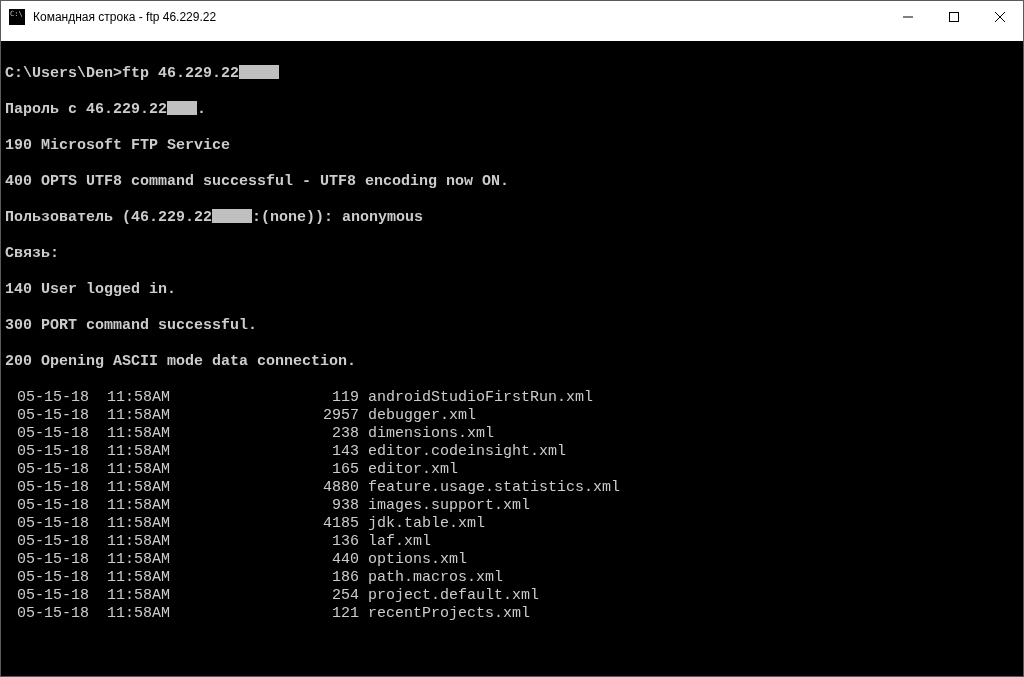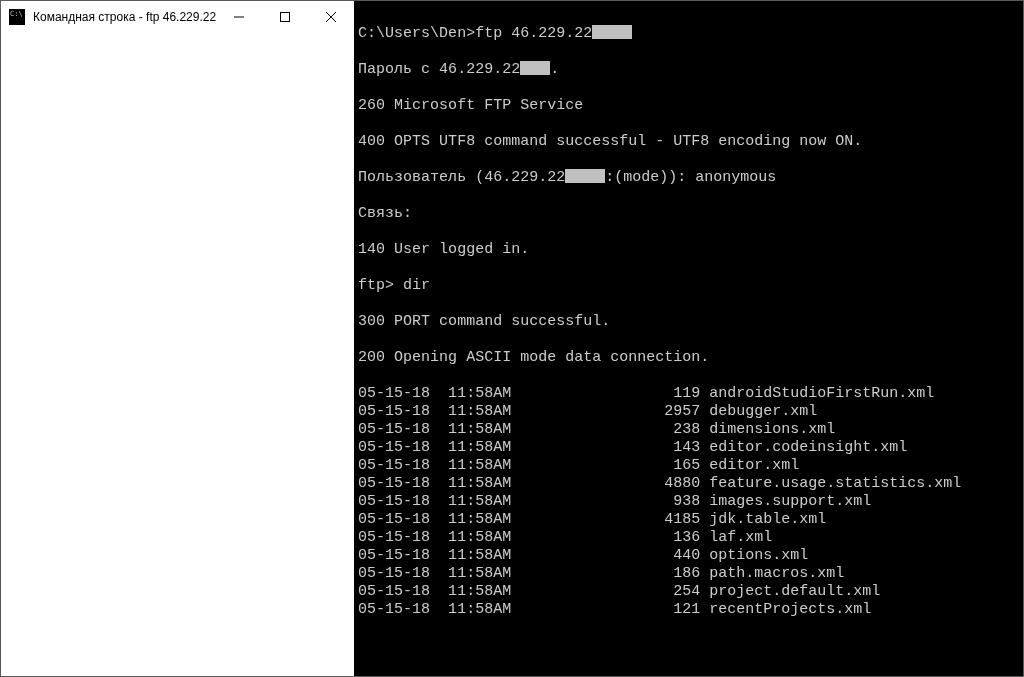--- a/index.html
+++ b/index.html
@@ -12,22 +12,23 @@
       font-family: "Segoe UI", Tahoma, sans-serif;
       width: 1024px;
       height: 677px;
       overflow: hidden;
     }
     .window {
       width: 1024px;
       height: 677px;
       background: #ffffff;
       display: flex;
-      flex-direction: row;
+      flex-direction: column;
       border: 1px solid #5a5a5a;
+      gap: 8px;
     }
     .titlebar {
       height: 32px;
       background: #ffffff;
       display: flex;
       align-items: center;
       padding-left: 8px;
       user-select: none;
     }
     .titlebar-icon {
@@ -83,33 +84,35 @@
       width: 16px;
     }
     .terminal::-webkit-scrollbar-track {
       background: #1a1a1a;
     }
     .terminal::-webkit-scrollbar-thumb {
       background: #4d4d4d;
     }
     .line {
       white-space: pre;
+      font-weight: bold;
     }
     .redacted {
       display: inline-block;
       background: #c0c0c0;
       height: 14px;
       vertical-align: middle;
       margin-top: -2px;
     }
     .red-a { width: 40px; }
     .red-b { width: 30px; }
     .red-c { width: 40px; }
     .file-row {
       white-space: pre;
+      margin-left: 12px;
     }
   </style>
 </head>
 <body>
 
 <div class="window">
   <div class="titlebar">
     <div class="titlebar-icon"></div>
     <div class="titlebar-title">Командная строка - ftp  46.229.22</div>
     <div class="titlebar-buttons">
@@ -127,26 +130,25 @@
         <svg viewBox="0 0 10 10">
             <line x1="0" y1="0" x2="10" y2="10" stroke="#000" stroke-width="1"></line>
             <line x1="10" y1="0" x2="0" y2="10" stroke="#000" stroke-width="1"></line>
           </svg>
       </div>
     </div>
   </div>
   <div class="terminal">
 <div class="line"><span>C:\Users\Den&gt;ftp 46.229.22</span><span class="redacted red-a"></span></div>
 <div class="line"><span>Пароль с 46.229.22</span><span class="redacted red-b"></span>.</div>
-<div class="line">260 Microsoft FTP Service</div>
+<div class="line">190 Microsoft FTP Service</div>
 <div class="line">400 OPTS UTF8 command successful - UTF8 encoding now ON.</div>
-<div class="line"><span>Пользователь (46.229.22</span><span class="redacted red-c"></span><span>:(mode)): anonymous</span></div>
+<div class="line"><span>Пользователь (46.229.22</span><span class="redacted red-c"></span><span>:(none)): anonymous</span></div>
 <div class="line">Связь:</div>
 <div class="line">140 User logged in.</div>
-<div class="line">ftp&gt; dir</div>
 <div class="line">300 PORT command successful.</div>
 <div class="line">200 Opening ASCII mode data connection.</div>
 <div id="file-list"><div class="file-row">05-15-18  11:58AM                  119 androidStudioFirstRun.xml</div><div class="file-row">05-15-18  11:58AM                 2957 debugger.xml</div><div class="file-row">05-15-18  11:58AM                  238 dimensions.xml</div><div class="file-row">05-15-18  11:58AM                  143 editor.codeinsight.xml</div><div class="file-row">05-15-18  11:58AM                  165 editor.xml</div><div class="file-row">05-15-18  11:58AM                 4880 feature.usage.statistics.xml</div><div class="file-row">05-15-18  11:58AM                  938 images.support.xml</div><div class="file-row">05-15-18  11:58AM                 4185 jdk.table.xml</div><div class="file-row">05-15-18  11:58AM                  136 laf.xml</div><div class="file-row">05-15-18  11:58AM                  440 options.xml</div><div class="file-row">05-15-18  11:58AM                  186 path.macros.xml</div><div class="file-row">05-15-18  11:58AM                  254 project.default.xml</div><div class="file-row">05-15-18  11:58AM                  121 recentProjects.xml</div></div>
 
 
 
   </div>
 </div>
 
 </body></html>

